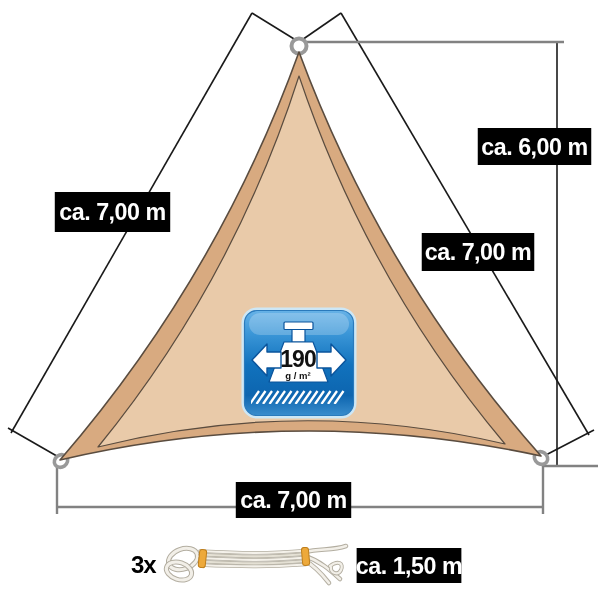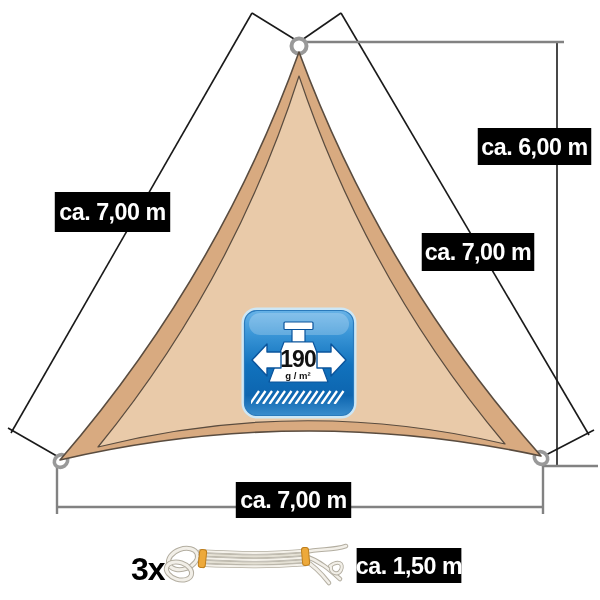--- a/index.html
+++ b/index.html
@@ -9,21 +9,21 @@
   }
   #drawing{position:absolute;left:0;top:0;z-index:1;}
   .dim-label{
     position:absolute;z-index:2;background:#000000;color:#ffffff;
     display:flex;align-items:center;justify-content:center;
     font-weight:bold;font-size:24px;letter-spacing:-0.5px;
     white-space:nowrap;transform:scaleX(0.97);transform-origin:center;
   }
   .qty-label{
     position:absolute;z-index:2;color:#000000;font-weight:bold;
-    font-size:32px;letter-spacing:-1px;
+    font-size:24px;letter-spacing:-1px;
   }
   .badge-text{font-family:"Liberation Sans",sans-serif;font-weight:bold;}
 </style>
 </head>
 <body>
 
 <div id="stage">
 
   <svg id="drawing" width="600" height="600" viewBox="0 0 600 600">
     <defs>

